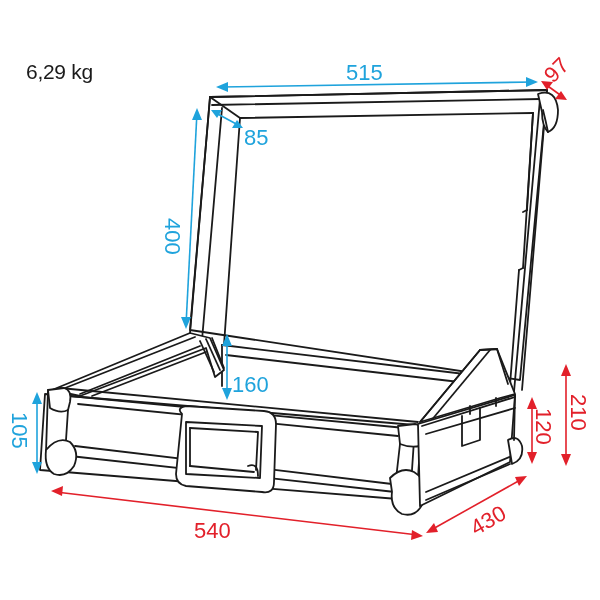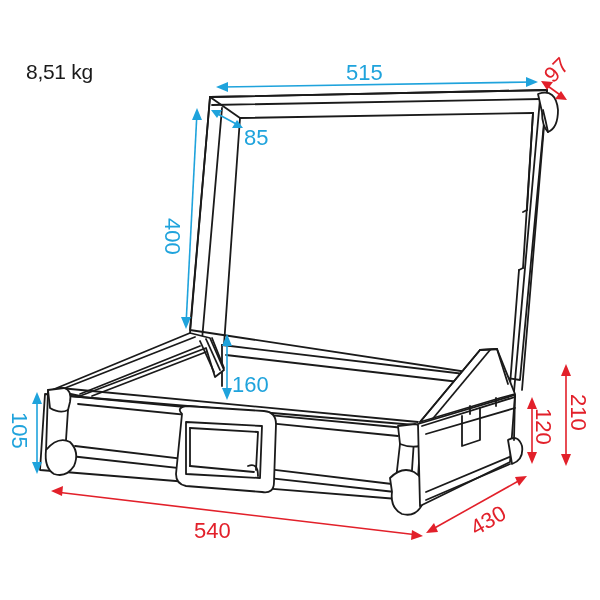--- a/index.html
+++ b/index.html
@@ -15,21 +15,21 @@
     .dim-blue polygon { fill: #1fa3dc; stroke: none; }
     .dim-red line, .dim-red path { stroke: #e2202a; stroke-width: 1.6; fill: none; }
     .dim-red polygon { fill: #e2202a; stroke: none; }
     .lbl { font-family: "Liberation Sans", sans-serif; font-size: 22px; }
     .lbl.blue { fill: #1fa3dc; }
     .lbl.red { fill: #e2202a; }
   </style>
 </head>
 <body>
 
-<div class="weight">8,51 kg</div>
+<div class="weight">6,29 kg</div>
 
 <svg id="diagram" viewBox="0 0 600 600">
 
   <g class="case">
 
     <g>
       <polygon class="fillw" points="210,97 547,90 520,380 190,330"></polygon>
       <line x1="210" y1="97" x2="547" y2="90"></line>
       <line x1="212" y1="105" x2="540" y2="99"></line>
       <line x1="240" y1="118" x2="533" y2="113"></line>

